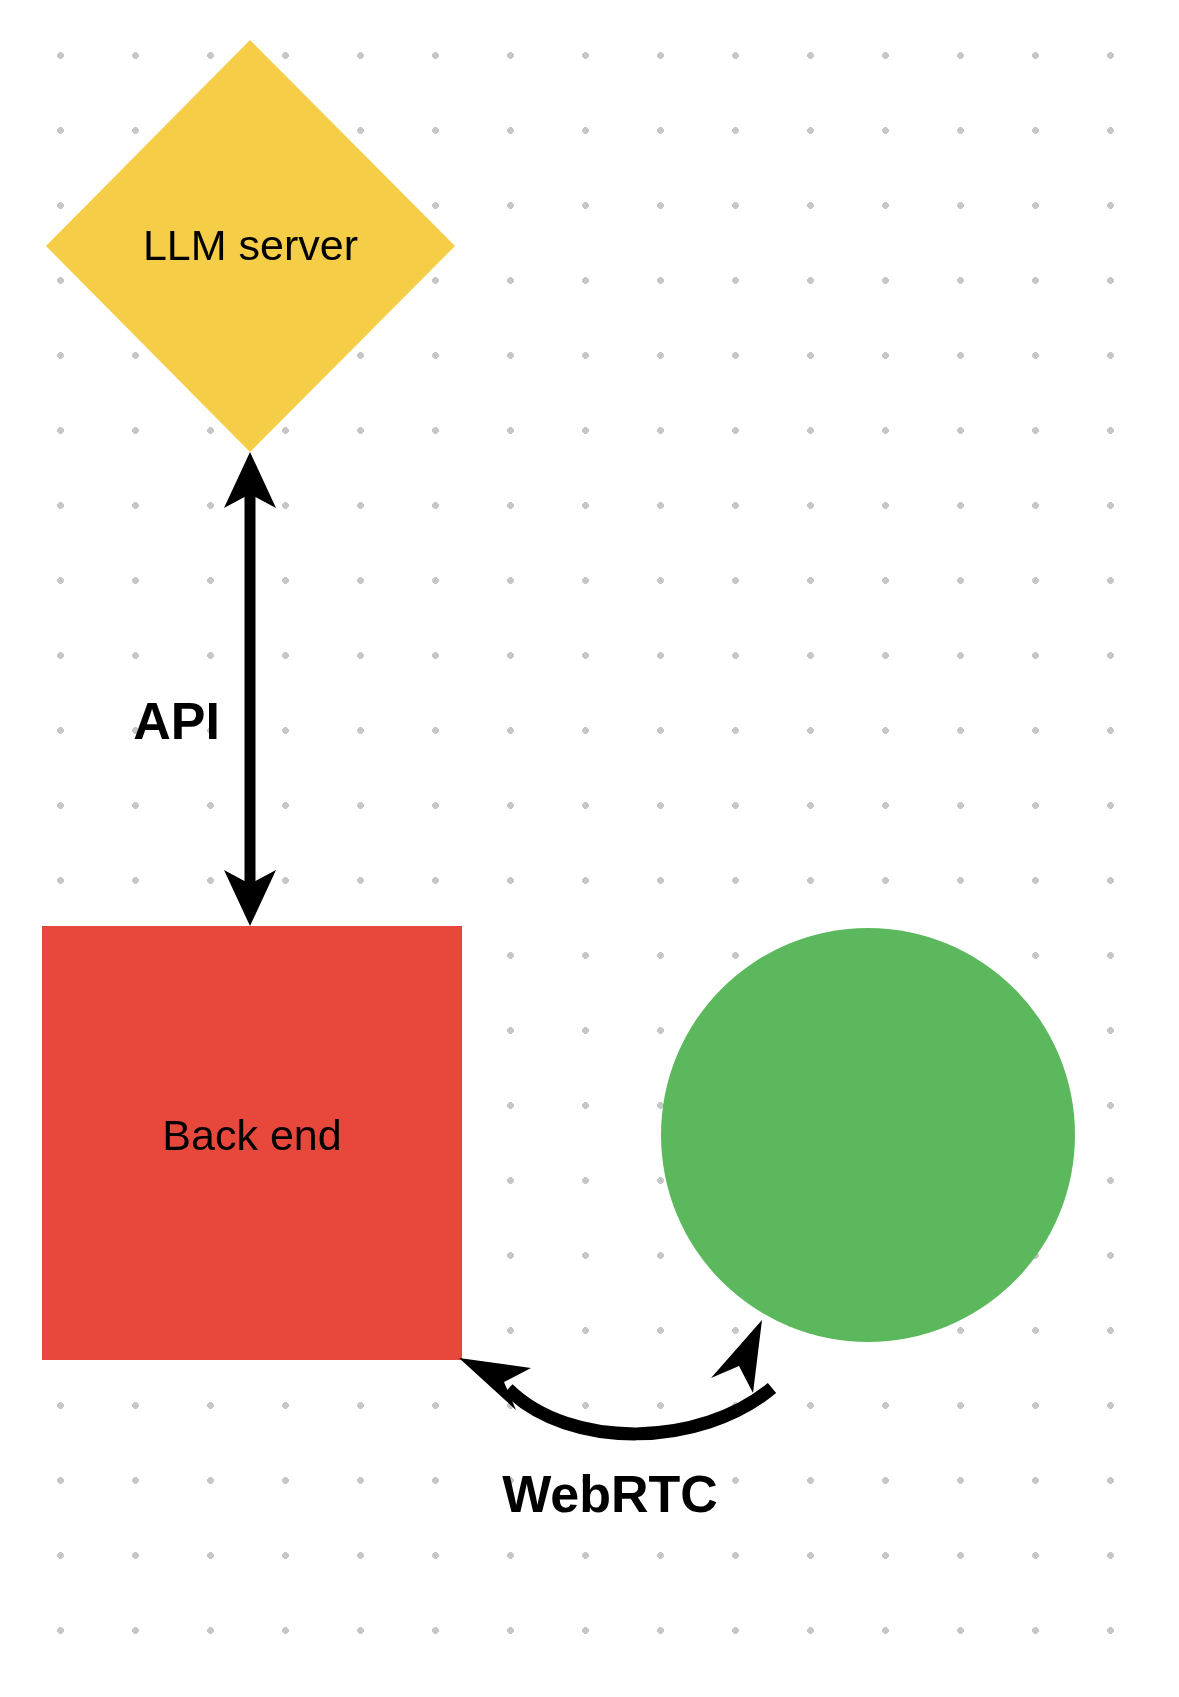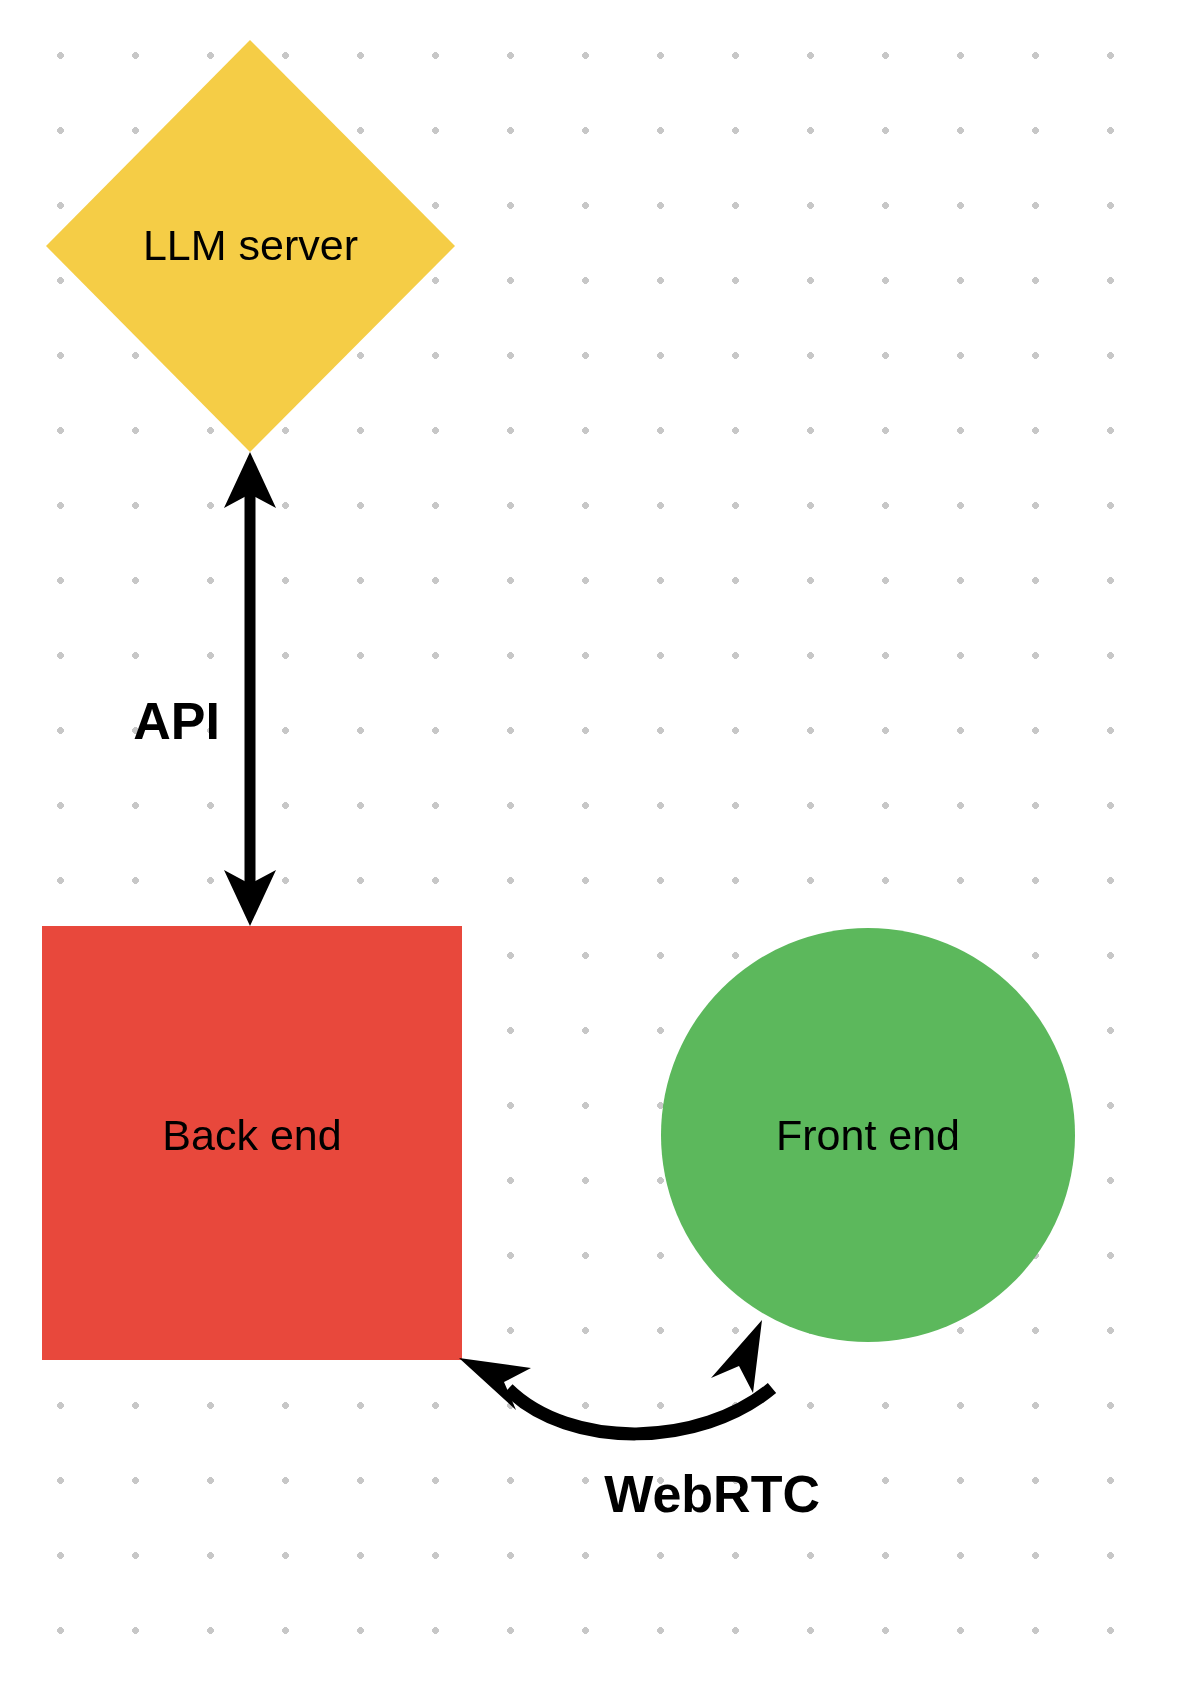--- a/index.html
+++ b/index.html
@@ -35,21 +35,21 @@
     font-weight: 400;
     text-align: center;
     white-space: nowrap;
     pointer-events: none;
   }
   .edge-label {
     position: absolute;
     color: #000000;
     font-family: "Liberation Sans", sans-serif;
     font-weight: bold;
-    text-align: right;
+    text-align: center;
     white-space: nowrap;
     pointer-events: none;
   }
   #label-llm-server {
     left: 46px;
     top: 215px;
     width: 409px;
     font-size: 43px;
     line-height: 60px;
   }
@@ -106,19 +106,18 @@
       <path d="M 508,1389 C 570,1450 700,1448 772,1388" fill="none" stroke="#000000" stroke-width="13" stroke-linecap="butt"></path>
       <polygon points="459,1358 531,1368 504,1382 516,1410" fill="#000000"></polygon>
       <polygon points="762,1320 753,1393 739,1366 711,1378" fill="#000000"></polygon>
     </g>
   </svg>
 
   <div class="node-label" id="label-back-end">Back end</div>
 
   <div class="node-label" id="label-llm-server">LLM server</div>
 
-  <div class="node-label" id="label-front-end">Front end</div>
 
   <div class="edge-label" id="label-api">API</div>
 
   <div class="edge-label" id="label-webrtc">WebRTC</div>
 
 </div>
 
 </body></html>

